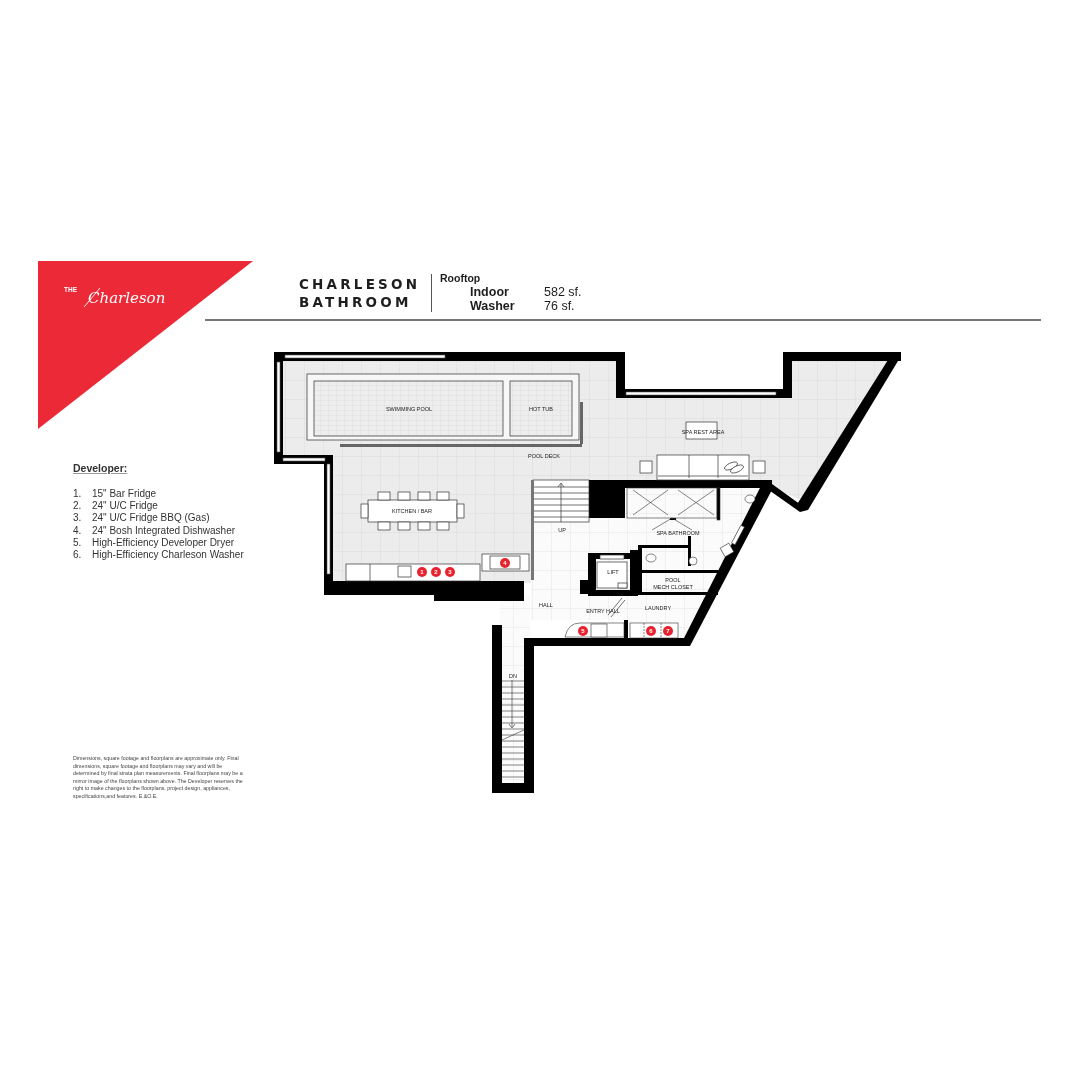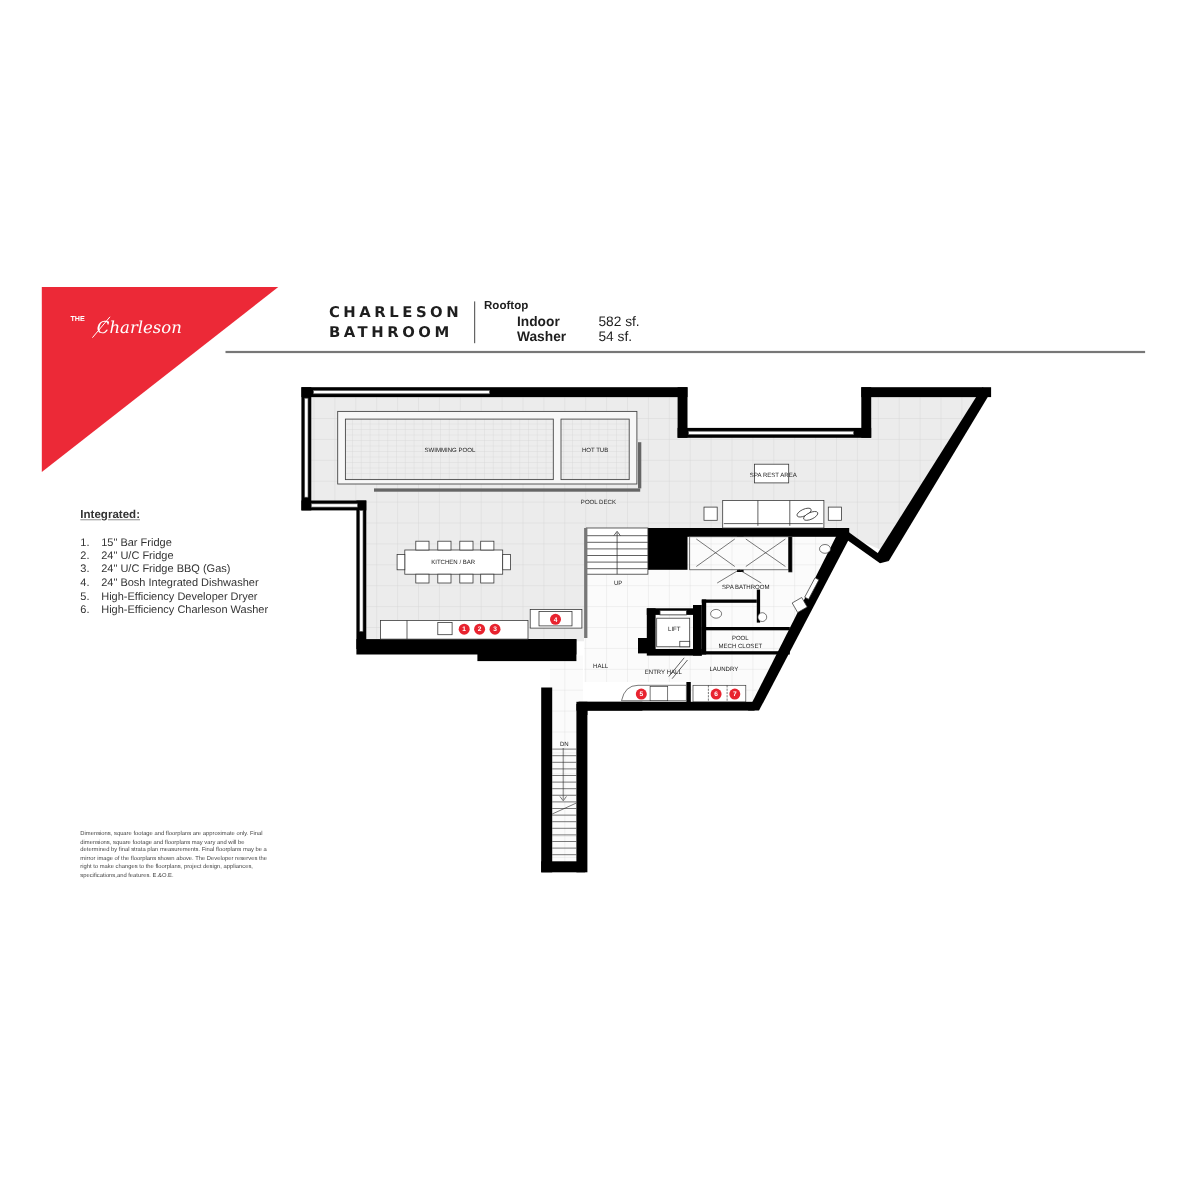--- a/index.html
+++ b/index.html
@@ -42,27 +42,27 @@
   </div>
   <div class="title-divider"></div>
   <div class="area-block">
     <div class="area-heading">Rooftop</div>
     <div class="area-row">
       <span class="area-label">Indoor</span>
       <span class="area-value">582 sf.</span>
     </div>
     <div class="area-row">
       <span class="area-label">Washer</span>
-      <span class="area-value">54 sf.</span>
+      <span class="area-value">76 sf.</span>
     </div>
   </div>
   <div class="header-rule"></div>
 
   <div class="appliances">
-    <div class="appliances-title">Integrated:</div>
+    <div class="appliances-title">Developer:</div>
     <div class="appl-item">
         <span class="appl-num">1.</span>
         <span>15" Bar Fridge</span>
       </div>
     <div class="appl-item">
         <span class="appl-num">2.</span>
         <span>24" U/C Fridge</span>
       </div>
     <div class="appl-item">
         <span class="appl-num">3.</span>

